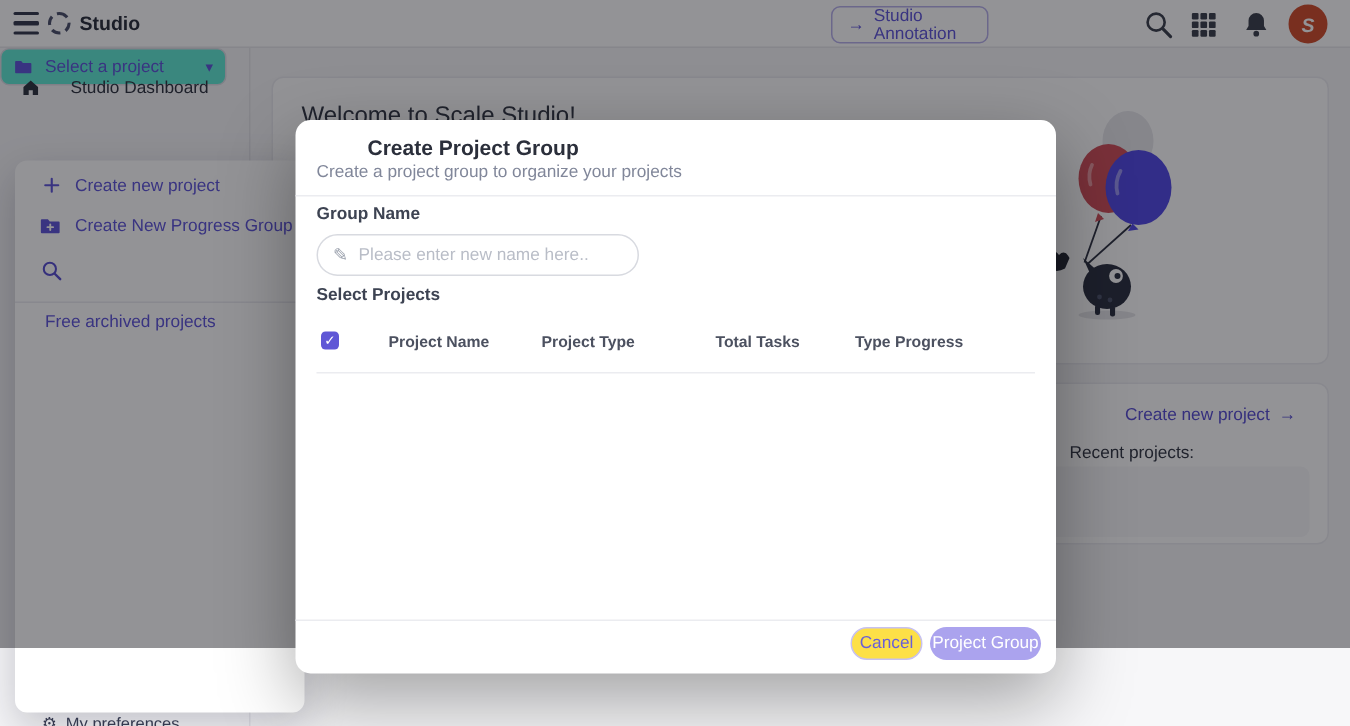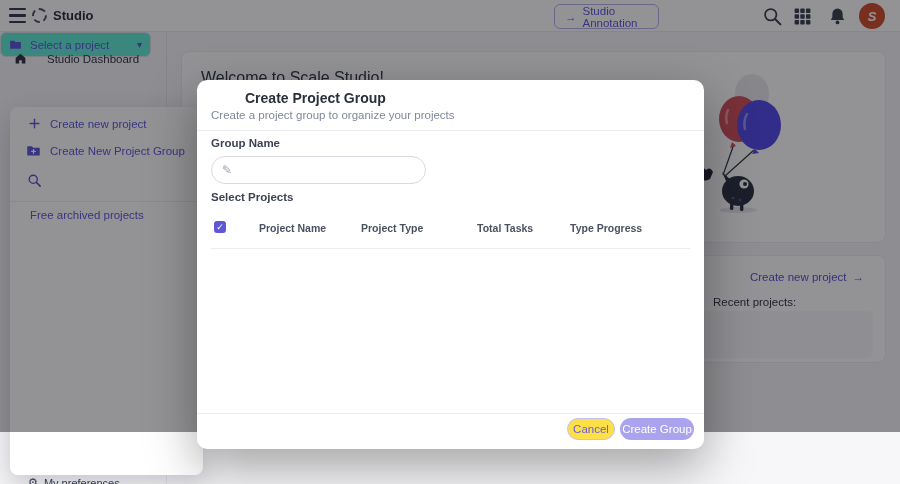--- a/index.html
+++ b/index.html
@@ -170,21 +170,21 @@
       </span>
       <span>Create new project</span>
     </div>
     <div class="pp-row" style="left:16px; top:36px;">
       <span class="icon13" style="width:15px;height:15px;">
         <svg viewBox="0 0 24 24">
             <path fill="#5c52d9" d="M3 5h6.5l2 2.5H21a1 1 0 0 1 1 1V19a1 1 0 0 1-1 1H3a1 1 0 0 1-1-1V6a1 1 0 0 1 1-1z"></path>
             <path stroke="#fff" stroke-width="2" stroke-linecap="round" d="M12 10.5v6M9 13.5h6"></path>
           </svg>
       </span>
-      <span>Create New Project Group</span>
+      <span>Create New Progress Group</span>
     </div>
     <div class="pp-row" style="left:17px; top:66px;">
       <span class="icon13" style="width:15px;height:15px;">
         <svg viewBox="0 0 24 24">
             <circle cx="10" cy="10" r="6.5" fill="none" stroke="#554bd0" stroke-width="2.2"></circle>
             <line x1="15.2" y1="15.2" x2="21" y2="21" stroke="#554bd0" stroke-width="2.6" stroke-linecap="round"></line>
           </svg>
       </span>
     </div>
     <div class="pp-divider"></div>
@@ -231,31 +231,32 @@
   <div class="overlay"></div>
 
   <div class="modal">
     <div class="m-title">Create Project Group</div>
     <div class="m-subtitle">Create a project group to organize your projects</div>
     <div class="m-div" style="top:50px;"></div>
 
     <div class="m-label" style="top:57px;">Group Name</div>
     <div class="m-input">
       <span class="pencil">✎</span>
+      <input type="text" placeholder="Please enter new name here.." style="">
     </div>
 
     <div class="m-label" style="top:111px;">Select Projects</div>
 
     <div class="checkbox">
       <span>✓</span>
     </div>
     <div class="th th-1">Project Name</div>
     <div class="th th-2">Project Type</div>
     <div class="th th-3">Total Tasks</div>
     <div class="th th-4">Type Progress</div>
     <div class="m-div" style="top:168px; left:14px; width:479px;"></div>
 
     <div class="m-div" style="top:333px;"></div>
     <button class="m-footer-btn btn-cancel">Cancel</button>
-    <button class="m-footer-btn btn-create">Create Group</button>
+    <button class="m-footer-btn btn-create">Project Group</button>
   </div>
 
 </div>
 
 </body></html>

